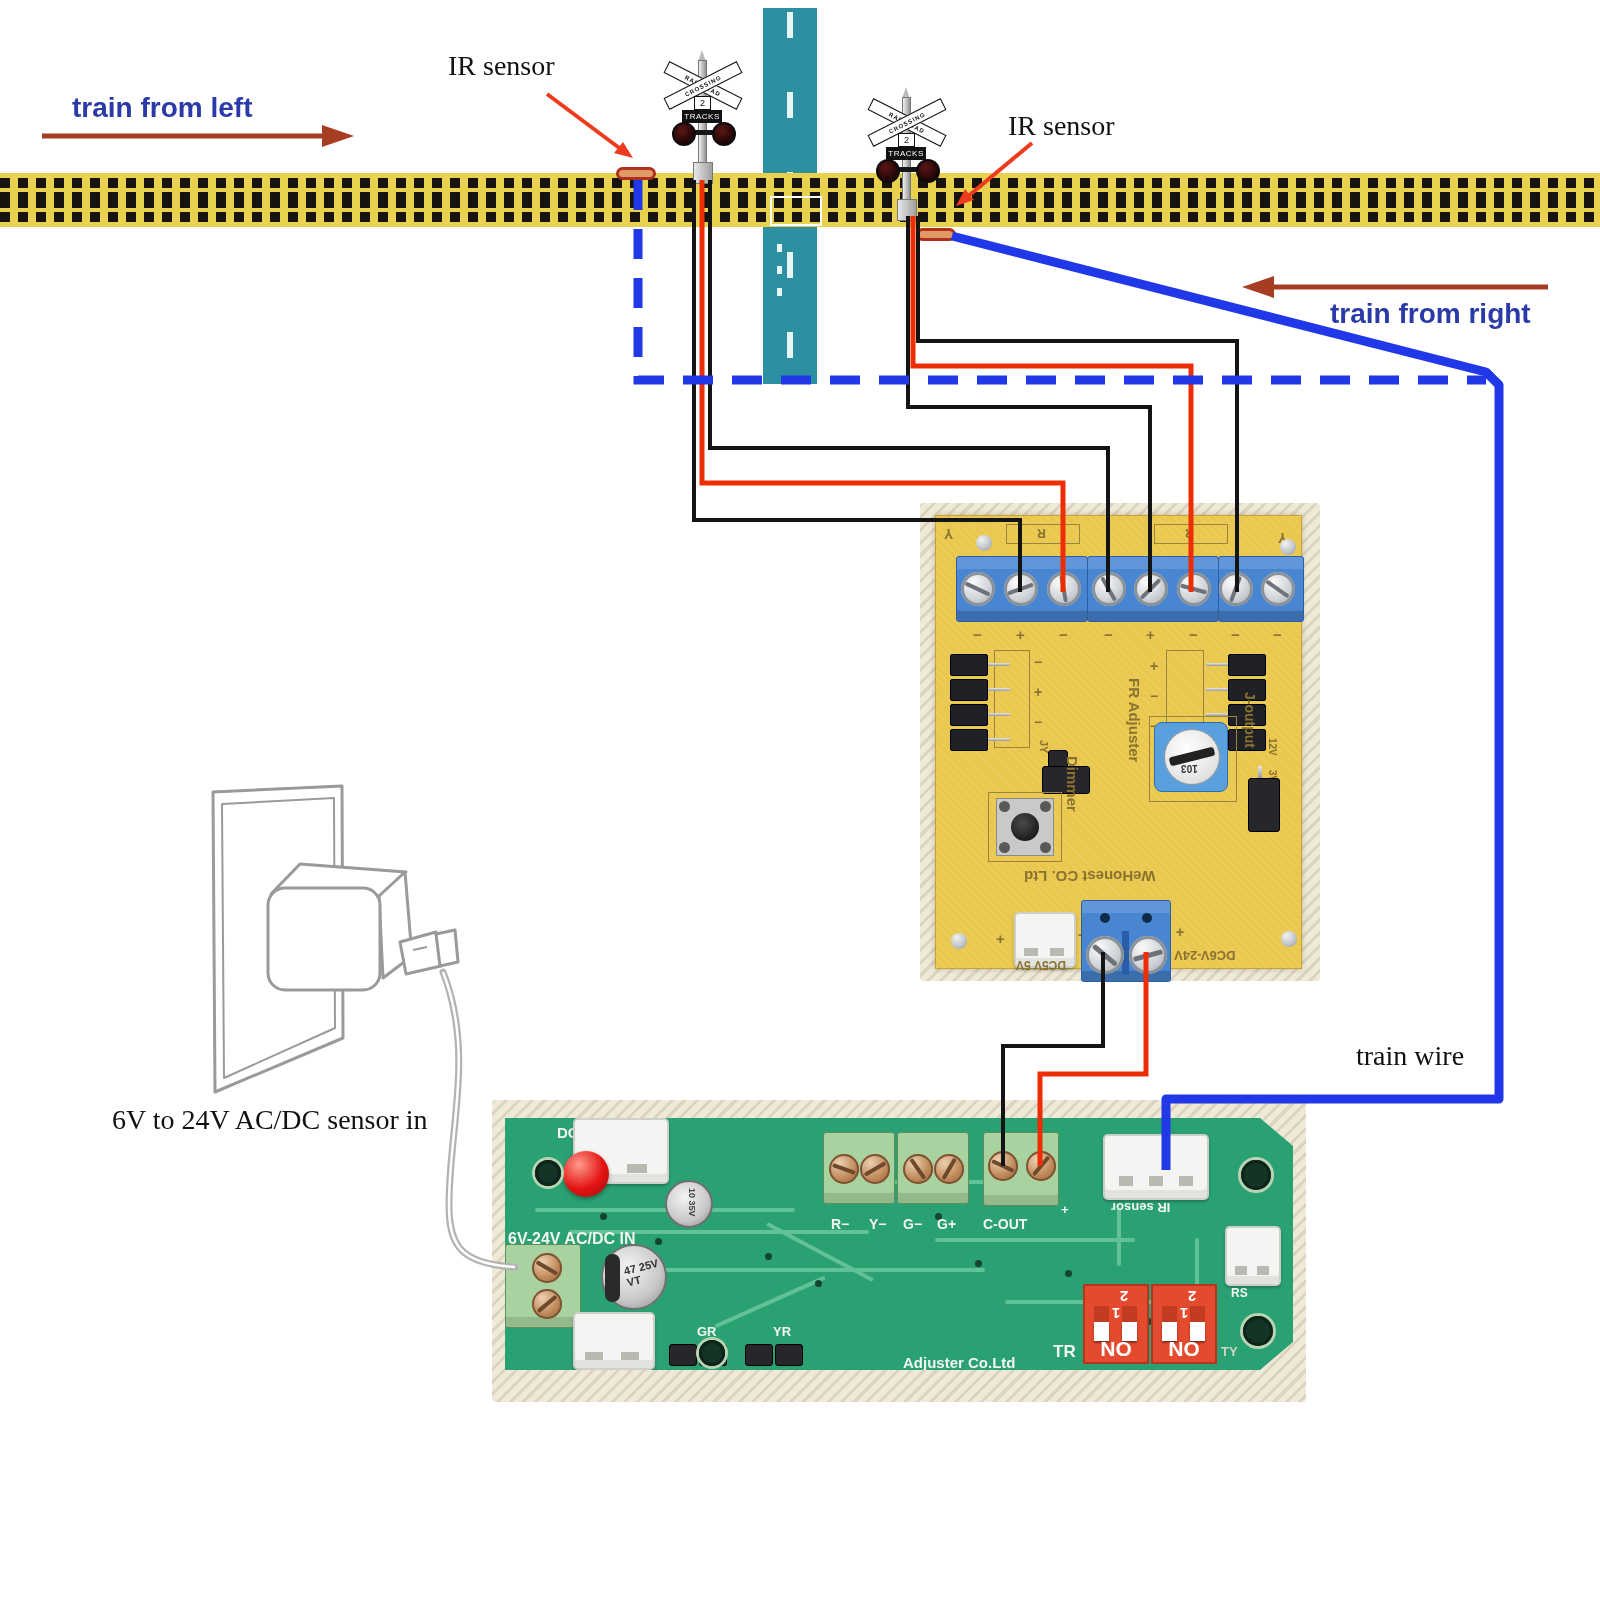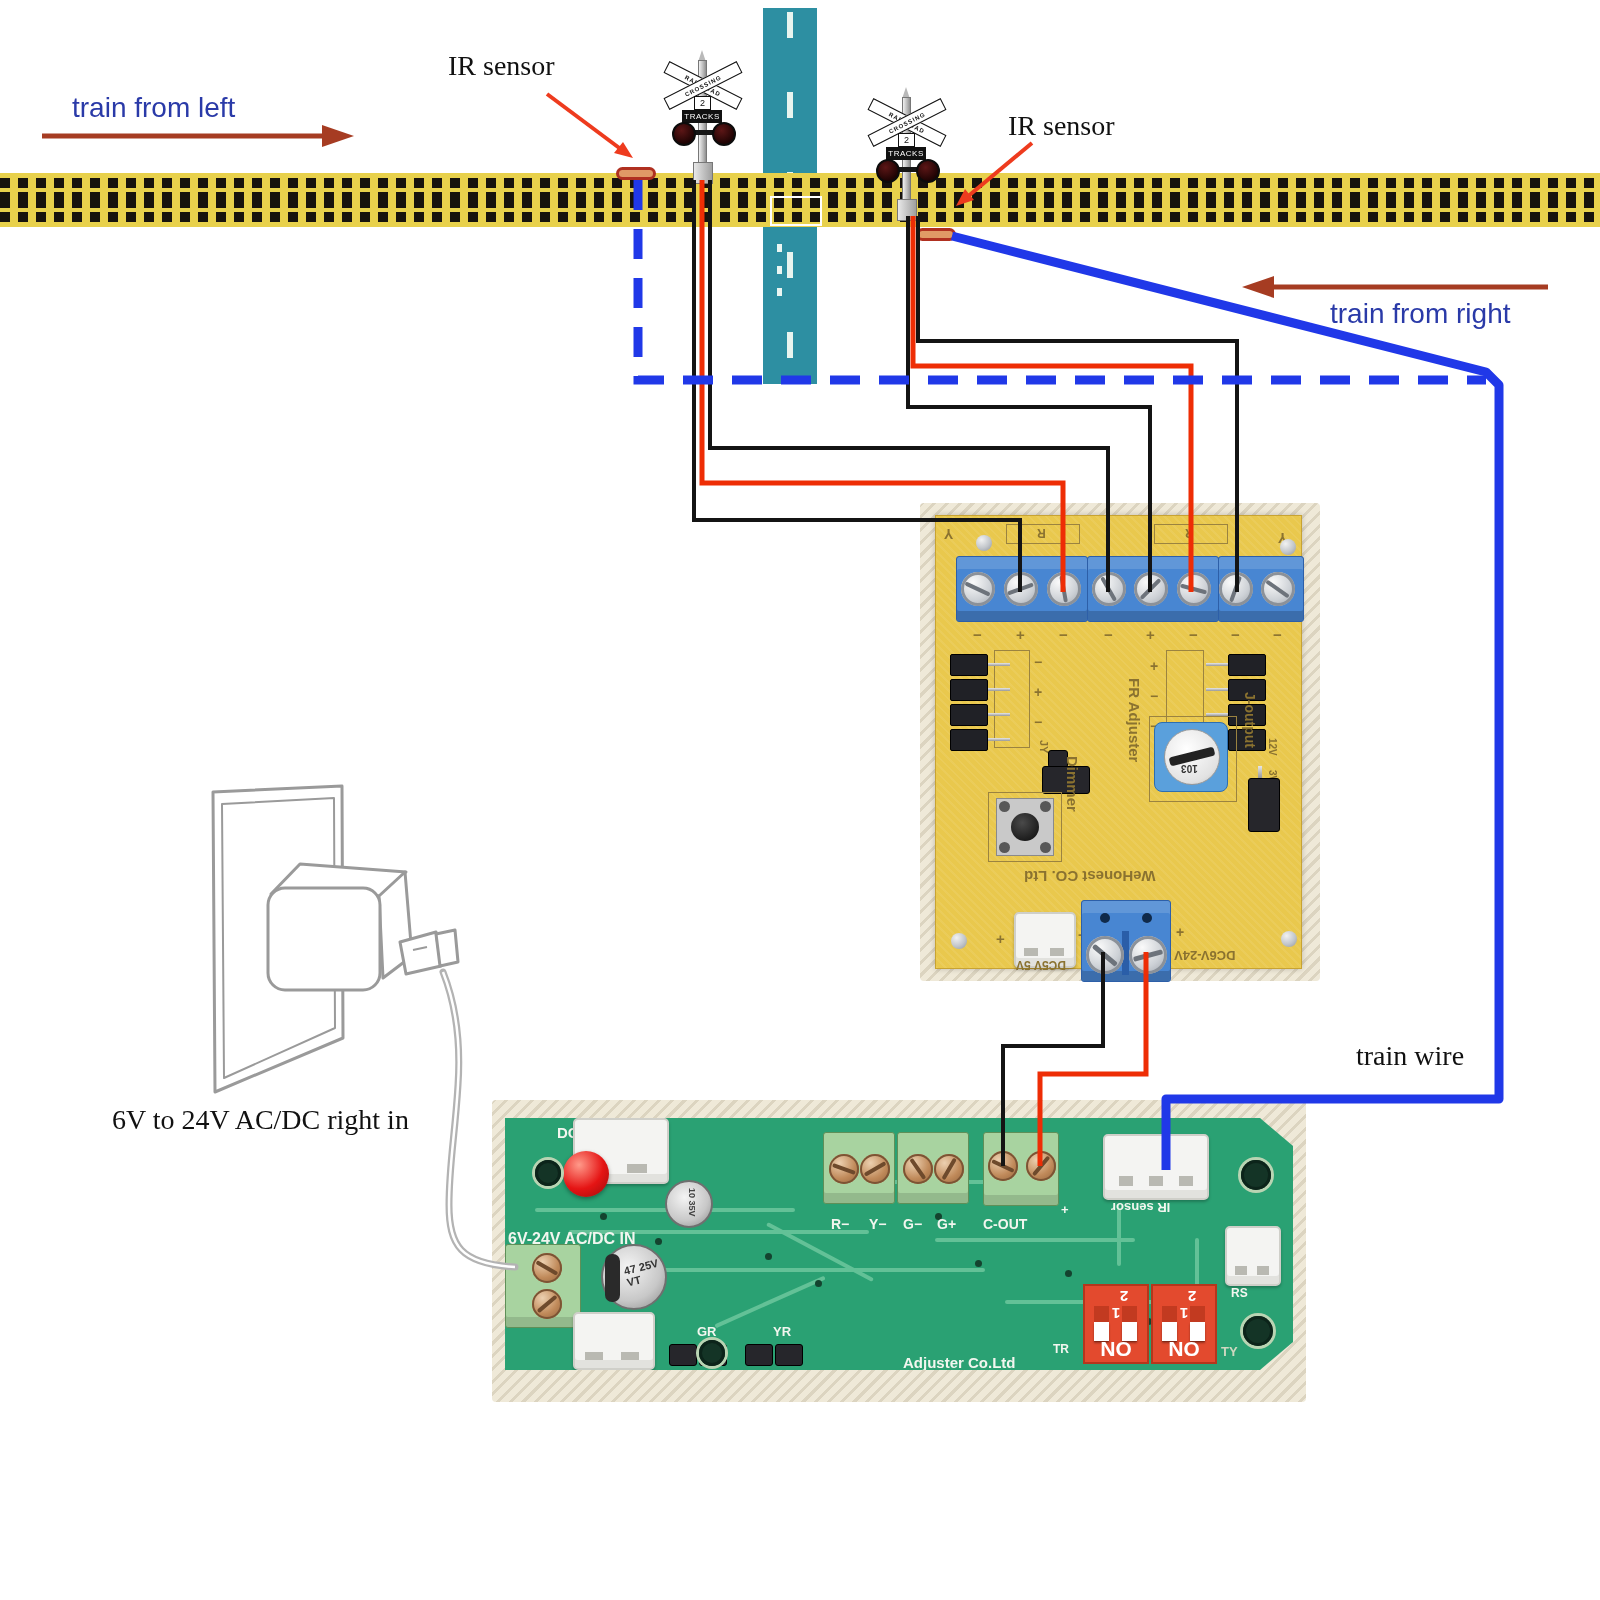--- a/index.html
+++ b/index.html
@@ -1,21 +1,21 @@
 <!DOCTYPE html>
 <html><head>
 <meta charset="utf-8">
 <style>
   html,body{margin:0;padding:0;background:#fff}
   #stage{position:relative;width:1600px;height:1600px;background:#fff;overflow:hidden;
          font-family:"Liberation Sans",sans-serif}
   .abs{position:absolute}
   .txt{position:absolute;white-space:nowrap}
   .serif{font-family:"Liberation Serif",serif;color:#111}
-  .bluelabel{color:#2a3aa8;font-weight:normal;font-family:"Liberation Sans",sans-serif}
+  .bluelabel{color:#2a3aa8;font-weight:bold;font-family:"Liberation Sans",sans-serif}
   .v{transform:rotate(90deg);transform-origin:0 0;white-space:nowrap}
   .f{transform:rotate(180deg);display:inline-block;white-space:nowrap}
 
   
   #track{left:0;top:173px;width:1600px;height:54px;
     background:
       linear-gradient(180deg,#e8d14c 0 5px,transparent 5px 15px,#e8d14c 15px 19px,transparent 19px 35px,#e8d14c 35px 39px,transparent 39px 49px,#e8d14c 49px 54px),
       repeating-linear-gradient(90deg,#17130d 0 10px,#e8d14c 10px 18px);}
   #road{left:763px;top:8px;width:54px;height:376px;background:#2d8fa2}
   #roadline{position:absolute;left:24px;top:4px;width:6px;height:100%;
@@ -362,21 +362,21 @@
     <span class="wsilk" style="left:556px;top:84px;font-size:13px">+</span>
 
     <div class="jst" style="left:598px;top:16px;width:102px;height:62px">
       <div class="jslot" style="left:14px;top:40px;width:14px;height:10px"></div>
       <div class="jslot" style="left:44px;top:40px;width:14px;height:10px"></div>
       <div class="jslot" style="left:74px;top:40px;width:14px;height:10px"></div>
     </div>
     <div class="abs" style="left:606px;top:82px;font-size:13px"><span class="f wsilk" style="position:static">IR sensor</span></div>
 
     <span class="wsilk" style="left:398px;top:236px;font-size:15px">Adjuster Co.Ltd</span>
-    <span class="wsilk" style="left:548px;top:224px;font-size:12px">TR</span>
+    <span class="wsilk" style="left:548px;top:224px;font-size:17px">TR</span>
 
     <div class="dip" style="left:578px;top:166px;width:66px;height:80px">
       <div class="dipnum">1 2</div>
       <div class="dipslot" style="left:9px"></div>
       <div class="dipslot" style="left:37px"></div>
       <div class="dipknob" style="left:9px;top:36px"></div>
       <div class="dipknob" style="left:37px;top:36px"></div>
       <div class="dipon">ON</div>
     </div>
     <div class="dip" style="left:646px;top:166px;width:66px;height:80px">
@@ -424,15 +424,15 @@
     <polygon points="354,136 322,125 322,147" fill="#a63c22"></polygon>
     <line x1="1548" y1="287" x2="1268" y2="287" stroke-width="5" stroke="#a63c22"></line>
     <polygon points="1242,287 1274,276 1274,298" fill="#a63c22"></polygon>
   </svg>
 
   <div class="txt bluelabel" style="left:72px;top:92px;font-size:28px;z-index:60">train from left</div>
   <div class="txt bluelabel" style="left:1330px;top:298px;font-size:28px;z-index:60">train from right</div>
   <div class="txt serif" style="left:448px;top:50px;font-size:28px;z-index:60">IR sensor</div>
   <div class="txt serif" style="left:1008px;top:110px;font-size:28px;z-index:60">IR sensor</div>
   <div class="txt serif" style="left:1356px;top:1040px;font-size:28px;z-index:60">train wire</div>
-  <div class="txt serif" style="left:112px;top:1104px;font-size:28px;z-index:60">6V to 24V AC/DC right in</div>
+  <div class="txt serif" style="left:112px;top:1104px;font-size:28px;z-index:60">6V to 24V AC/DC sensor in</div>
 
 </div>
 
 </body></html>

